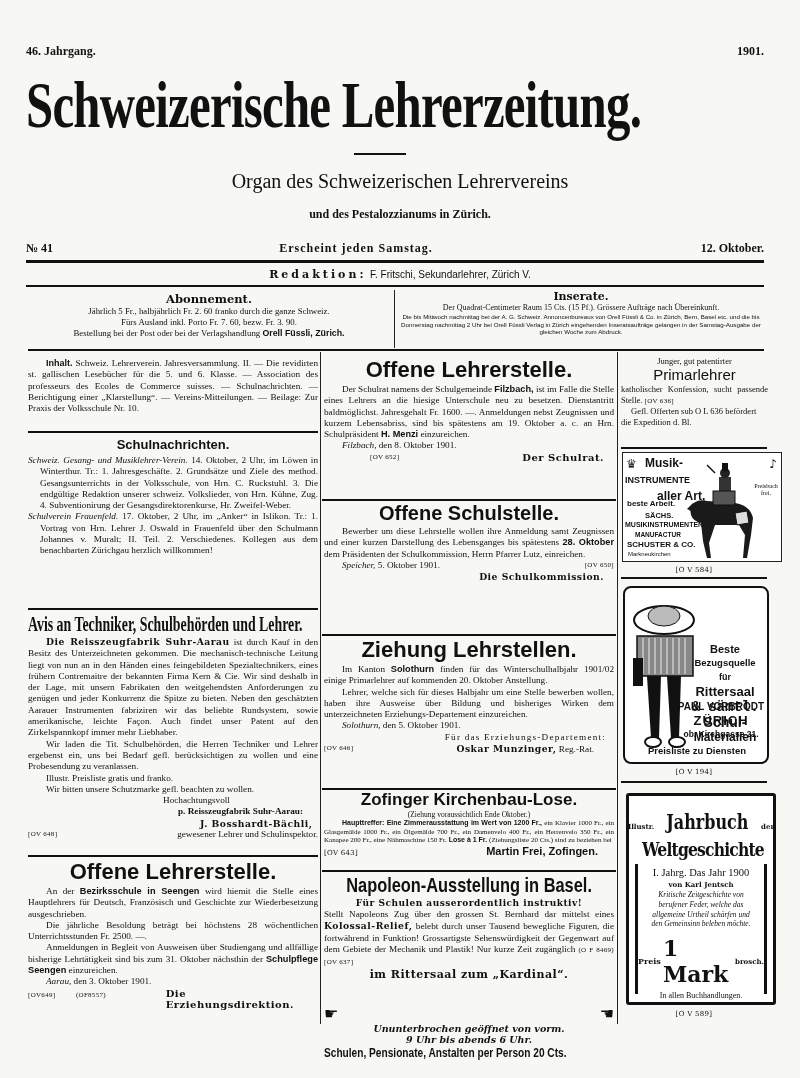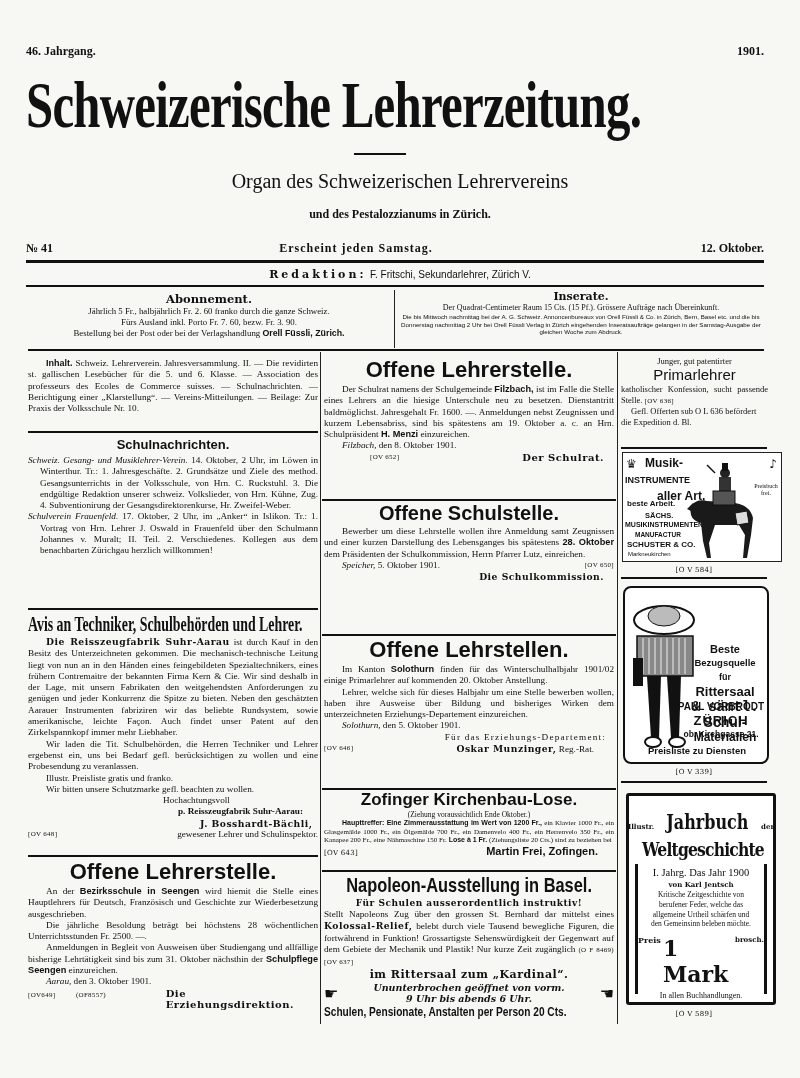--- a/index.html
+++ b/index.html
@@ -148,21 +148,21 @@
       <div style="display:flex;justify-content:space-between;padding-left:18px;">
         <span><i>Speicher,</i> <span>5. Oktober 1901.</span></span>
         <span class="ov">[OV 650]</span>
       </div>
       <div style="text-align:right;padding-right:10px;" class="sig">Die Schulkommission.</div>
     </div>
   </div>
   <div class="abs rule" style="left:322px;top:634px;width:294px;height:2px;"></div>
 
   <div class="abs" style="left:324px;top:636px;width:290px;">
-    <div class="ad-title" style="font-size:22px;line-height:28px;">Offene Lehrstellen.</div>
+    <div class="ad-title" style="font-size:22px;line-height:28px;">Ziehung Lehrstellen.</div>
     <div class="small">
       <p><span>Im Kanton</span> <b class="sans">Solothurn</b> <span>finden für das Winterschulhalbjahr 1901/02 einige Primarlehrer auf kommenden 20. Oktober Anstellung.</span></p>
       <p>Lehrer, welche sich für dieses Halbjahr um eine Stelle bewerben wollen, haben ihre Ausweise über Bildung und bisheriges Wirken dem unterzeichneten Erziehungs-Departement einzureichen.</p>
       <p><i>Solothurn,</i> <span>den 5. Oktober 1901.</span></p>
       <div style="text-align:right;letter-spacing:1.2px;padding-right:8px;">Für das Erziehungs-Departement:</div>
       <div style="display:flex;justify-content:space-between;padding-right:20px;">
         <span class="ov">[OV 646]</span>
         <span><b class="sig">Oskar Munzinger,</b> <span>Reg.-Rat.</span></span>
       </div>
     </div>
@@ -179,26 +179,26 @@
       <span class="ov">[OV 643]</span>
       <b class="sans" style="font-size:11px;">Martin Frei, Zofingen.</b>
     </div>
   </div>
   <div class="abs rule" style="left:322px;top:870px;width:294px;height:2px;"></div>
 
   <div class="abs" style="left:324px;top:872px;width:290px;">
     <div class="ad-title" style="font-size:21px;line-height:26px;transform:scaleX(0.78);transform-origin:left top;width:372px;">Napoleon-Ausstellung in Basel.</div>
     <div class="center sig" style="font-size:9px;line-height:11px;">Für Schulen ausserordentlich instruktiv!</div>
     <div class="small" style="text-indent:0;">
-      <span>Stellt Napoleons Zug über den grossen St. Bernhard dar mittelst eines</span> <b class="sig">Kolossal-Relief,</b> <span>belebt durch viele Tausend bewegliche Figuren, die fortwährend in Funktion! Grossartigste Sehenswürdigkeit der Gegenwart auf dem Gebiete der Mechanik und Plastik! Nur kurze Zeit zugänglich</span> <span class="ov">(O F 8469) [OV 637]</span>
+      <span>Stellt Napoleons Zug über den grossen St. Bernhard dar mittelst eines</span> <b class="sig">Kolossal-Relief,</b> <span>belebt durch unser Tausend bewegliche Figuren, die fortwährend in Funktion! Grossartigste Sehenswürdigkeit der Gegenwart auf dem Gebiete der Mechanik und Plastik! Nur kurze Zeit zugänglich</span> <span class="ov">(O F 8469) [OV 637]</span>
     </div>
     <div class="center sig" style="font-size:11px;line-height:14px;">im Rittersaal zum „Kardinal“.</div>
     <div style="display:flex;align-items:center;justify-content:space-between;">
       <span style="font-size:16px;">☛</span>
-      <div class="center" style="font-style:italic;font-weight:bold;font-size:9.5px;line-height:11px;">
+      <div class="center" style="font-style:italic;font-weight:bold;font-size:9.5px;line-height:11px;margin-top:41px;">
         <div>Ununterbrochen geöffnet von vorm.</div>
         <div>9 Uhr bis abends 6 Uhr.</div>
       </div>
       <span style="font-size:16px;">☚</span>
     </div>
     <div class="ad-title" style="font-size:13px;line-height:16px;text-align:left;transform:scaleX(0.78);transform-origin:left top;width:372px;">Schulen, Pensionate, Anstalten per Person 20 Cts.</div>
   </div>
 
   <div class="abs" style="left:621px;top:356px;width:147px;">
     <div class="center serif" style="font-size:8.5px;line-height:10px;">Junger, gut patentirter</div>
@@ -266,35 +266,35 @@
       <div style="font-size:13px;line-height:16px;">Rittersaal</div>
       <div style="font-size:14px;font-family:Liberation Mono, monospace;">&amp; sämtl.</div>
       <div style="font-size:14px;line-height:16px;">Schul-</div>
       <div style="font-size:12px;line-height:15px;">Materialien</div>
     </div>
     <div class="abs sans" style="left:48px;top:112px;width:96px;text-align:center;font-weight:bold;font-size:10px;line-height:13px;text-transform:uppercase;">Paul Vorbrodt</div>
     <div class="abs sans" style="left:48px;top:125px;width:96px;text-align:center;font-weight:bold;font-size:13px;line-height:15px;text-transform:uppercase;letter-spacing:1px;">Zürich</div>
     <div class="abs sans" style="left:48px;top:141px;width:96px;text-align:center;font-weight:bold;font-size:8.5px;">ob. Kirchgasse 21.</div>
     <div class="abs sans" style="left:2px;top:157px;width:140px;text-align:center;font-weight:bold;font-size:9.5px;">Preisliste zu Diensten</div>
   </div>
-  <div class="abs center ov" style="left:621px;top:768px;width:146px;">[O V 339]</div>
+  <div class="abs center ov" style="left:621px;top:768px;width:146px;">[O V 194]</div>
   <div class="abs rule" style="left:621px;top:781px;width:146px;height:2px;"></div>
 
   <div class="abs" style="left:626px;top:793px;width:150px;height:212px;border:3px solid #111;border-radius:3px;background:#fff;">
     <div class="abs" style="left:0;top:14px;width:144px;display:flex;align-items:baseline;justify-content:center;gap:2px;">
       <span class="fraktur" style="font-size:7px;">Illustr.</span>
       <span class="fraktur" style="font-size:20px;transform:scaleX(0.8);display:inline-block;">Jahrbuch</span>
       <span class="fraktur" style="font-size:7px;">der</span>
     </div>
     <div class="abs fraktur" style="left:0;top:42px;width:144px;text-align:center;font-size:19px;letter-spacing:-1px;transform:scaleX(0.82);transform-origin:center;">Weltgeschichte</div>
     <div class="abs" style="left:6px;top:68px;width:132px;height:130px;border-left:3px solid #111;border-right:3px solid #111;">
       <div class="center serif" style="font-size:10.5px;line-height:14px;margin-top:2px;">I. Jahrg. Das Jahr 1900</div>
       <div class="center fraktur" style="font-size:7px;line-height:10px;">von Karl Jentsch</div>
-      <div class="center serif" style="font-size:7.5px;line-height:9.8px;padding:0 12px;">Kritische Zeitgeschichte von berufener Feder, welche das allgemeine Urtheil schärfen und den Gemeinsinn beleben möchte.</div>
-      <div style="display:flex;align-items:flex-start;justify-content:center;gap:2px;margin-top:6px;">
+      <div class="center serif" style="font-size:7.5px;line-height:9.8px;padding:0 12px;font-style:italic;">Kritische Zeitgeschichte von berufener Feder, welche das allgemeine Urtheil schärfen und den Gemeinsinn beleben möchte.</div>
+      <div style="display:flex;align-items:center;justify-content:center;gap:2px;margin-top:6px;">
         <span class="fraktur" style="font-size:8px;">Preis</span>
         <span class="fraktur" style="font-size:22px;">1 Mark</span>
         <span class="fraktur" style="font-size:7px;">brosch.</span>
       </div>
       <div class="center serif" style="font-size:8px;line-height:10px;margin-top:4px;">In allen Buchhandlungen.</div>
     </div>
   </div>
   <div class="abs center ov" style="left:621px;top:1010px;width:146px;">[O V 589]</div>
 
 </div>

